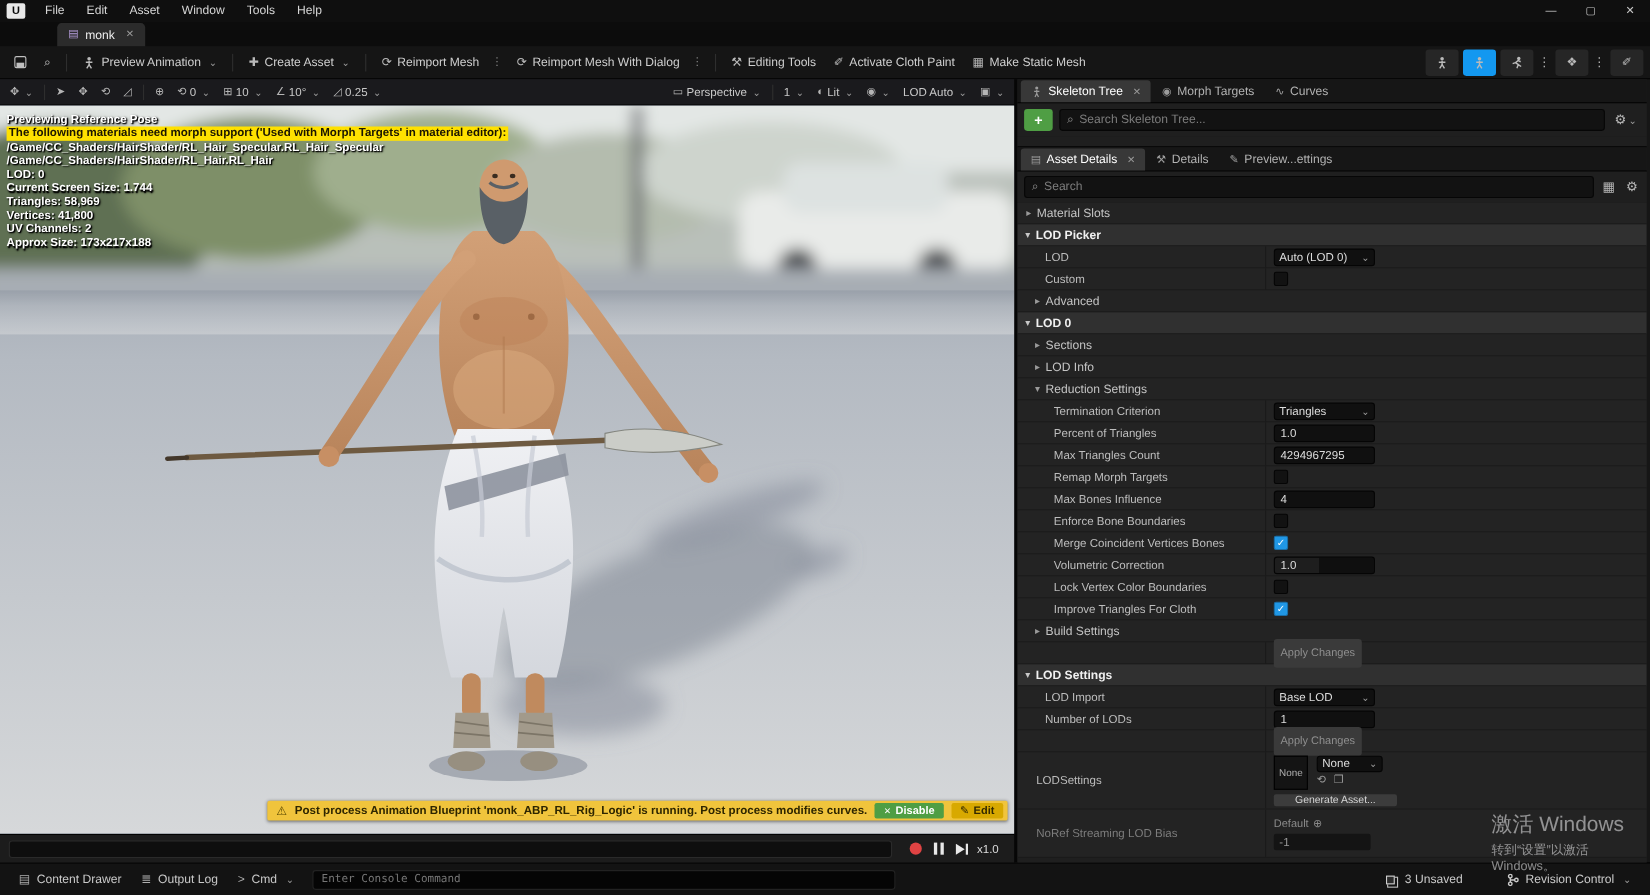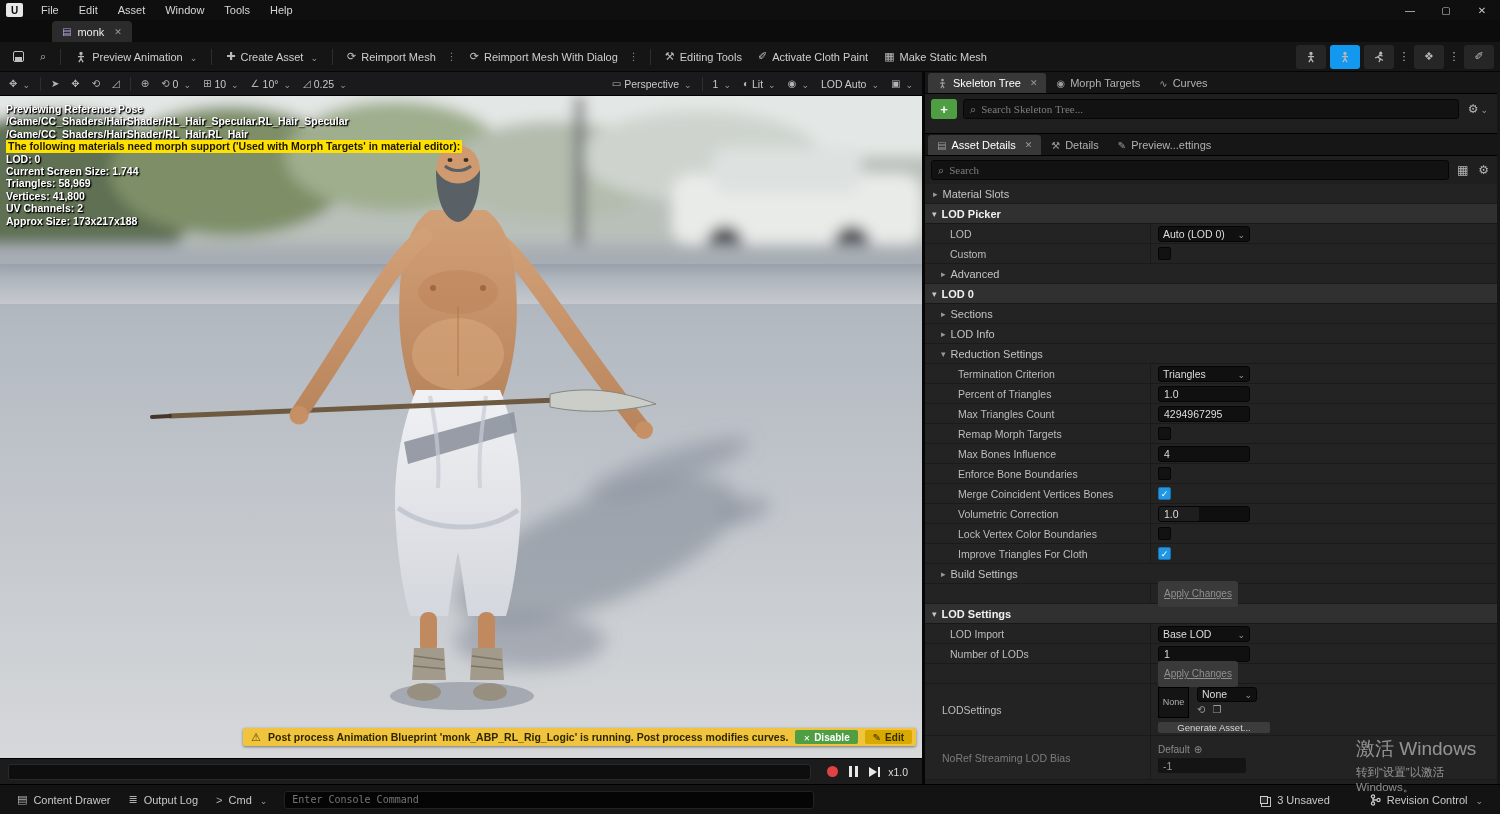--- a/index.html
+++ b/index.html
@@ -67,21 +67,21 @@
 
 .rpanel{width:575px;background:#1f1f1f;border-left:3px solid #060606;display:flex;flex-direction:column;}
 .ptab-row{height:22px;background:#161616;display:flex;align-items:flex-end;padding-left:3px;gap:1px;border-bottom:1px solid #000;}
 .ptab{height:20px;padding:0 9px;display:flex;align-items:center;gap:5px;font-size:11px;color:#b2b2b2;border-radius:3px 3px 0 0;white-space:nowrap;}
 .ptab.active{background:#383838;color:#fff;}
 .ticon{color:#9c9c9c;font-size:10px;display:flex;align-items:center;}
 .searchrow{height:30px;background:#1f1f1f;display:flex;align-items:center;gap:6px;padding:0 6px;}
 .add-btn{width:26px;height:20px;background:#4f9e44;border-radius:3px;color:#fff;font-weight:bold;font-size:13px;display:flex;align-items:center;justify-content:center;}
 .searchbox{flex:1;height:20px;background:#121212;border:1px solid #060606;border-radius:3px;display:flex;align-items:center;gap:5px;padding:0 6px;}
 .searchbox .mag{color:#8a8a8a;font-size:11px;}
-.searchbox input{flex:1;background:transparent;border:none;outline:none;color:#cfcfcf;font-size:11px;font-family:Liberation Serif, serif;}
+.searchbox input{flex:1;background:transparent;border:none;outline:none;color:#cfcfcf;font-size:11px;font-family:Liberation Sans, sans-serif;}
 .searchbox input::placeholder{color:#7d7d7d;}
 .gearbtn{display:flex;align-items:center;color:#b5b5b5;font-size:12px;padding:0 3px;}
 .srch-ico{color:#b5b5b5;font-size:12px;padding:0 2px;}
 .skel-body{height:10px;background:#1f1f1f;border-bottom:1px solid #000;}
 .searchrow.slim{height:28px;}
 
 
 .props{flex:1;overflow:hidden;background:#1f1f1f;}
 .cat-row{height:20px;background:#303030;border-bottom:1px solid #181818;display:flex;align-items:center;gap:5px;padding-left:7px;font-weight:bold;color:#f0f0f0;font-size:11px;}
 .cat-row .arrow{color:#c8c8c8;font-size:9px;}
@@ -92,21 +92,21 @@
 .lbl.dim{color:#7c7c7c;}
 .val{flex:1;display:flex;align-items:center;padding-left:7px;border-left:1px solid #1a1a1a;text-align:center;}
 .val.col{flex-direction:column;align-items:flex-start;justify-content:center;gap:2px;padding-top:3px;padding-bottom:3px;}
 .ctl{height:16px;border-radius:3px;font-size:10.5px;color:#ddd;display:flex;align-items:center;}
 .dd{width:92px;background:#101010;border:1px solid #050505;justify-content:space-between;padding:0 4px;}
 .dd.sm{width:60px;height:15px;}
 .inp{width:92px;background:#101010;border:1px solid #050505;padding:0 5px;}
 .sld{width:92px;background:linear-gradient(to right,#1e1e1e 0,#1e1e1e 45%,#0f0f0f 45%);border:1px solid #050505;padding:0 5px;}
 .cb{width:13px;height:13px;background:#121212;border:1px solid #050505;border-radius:2px;color:#fff;font-size:9px;display:flex;align-items:center;justify-content:center;}
 .cb.on{background:#2097e5;border-color:#1a6fa8;}
-.apply{width:80px;height:26px;background:#3a3a3a;border-radius:3px;color:#8f8f8f;font-size:10px;display:flex;align-items:center;justify-content:center;text-decoration:underline;}
+.apply{width:80px;height:26px;background:#3a3a3a;border-radius:3px;color:#8f8f8f;font-size:10px;display:flex;align-items:center;justify-content:center;}
 .lodset-row{height:52px;background:#232323;border-bottom:1px solid #1a1a1a;display:flex;align-items:stretch;}
 .lodset-top{display:flex;gap:8px;align-items:flex-start;}
 .thumb{width:31px;height:31px;background:#141414;border:1px solid #000;color:#b0b0b0;font-size:9px;display:flex;align-items:center;justify-content:center;}
 .lodset-col{display:flex;flex-direction:column;gap:2px;}
 .mini-ics{display:flex;gap:7px;color:#9a9a9a;font-size:10px;}
 .gen-btn{width:112px;height:14px;background:#3c3c3c;border-radius:2px;color:#d5d5d5;font-size:9.5px;display:flex;align-items:center;justify-content:center;margin-top:2px;}
 .prop-row.noref{height:44px;}
 .noref-default{font-size:10px;color:#8a8a8a;display:flex;align-items:center;gap:4px;height:14px;}
 .noref-val{width:88px;height:15px;background:#141414;border-radius:2px;color:#9a9a9a;font-size:10.5px;padding:0 5px;display:flex;align-items:center;}
 
@@ -403,25 +403,25 @@
             <path d="M170 320 L558 304" stroke="#6e5a41" stroke-width="5" stroke-linecap="round"></path>
             <path d="M170 320 L152 321" stroke="#43372a" stroke-width="4" stroke-linecap="round"></path>
             <path d="M550 298 C585 290 620 294 656 308 C620 316 585 318 550 311 Z" fill="#cbcdc8" stroke="#84867f" stroke-width="1"></path>
             <path d="M424 140 C392 164 352 240 300 316" stroke="url(#gSkin)" stroke-width="17" fill="none" stroke-linecap="round"></path>
             <circle cx="299" cy="319" r="9.5" fill="#c78f64"></circle>
           </g>
         </svg>
 
         <div class="overlay">
           <div class="ov-line">Previewing Reference Pose</div>
+          <div><span class="ov-yellow">The following materials need morph support ('Used with Morph Targets' in material editor):</span></div>
           <div>
               <div class="ov-line">/Game/CC_Shaders/HairShader/RL_Hair_Specular.RL_Hair_Specular</div>
               <div class="ov-line">/Game/CC_Shaders/HairShader/RL_Hair.RL_Hair</div>
             </div>
-          <div><span class="ov-yellow">The following materials need morph support ('Used with Morph Targets' in material editor):</span></div>
           <div>
               <div class="ov-line">LOD: 0</div>
               <div class="ov-line">Current Screen Size: 1.744</div>
               <div class="ov-line">Triangles: 58,969</div>
               <div class="ov-line">Vertices: 41,800</div>
               <div class="ov-line">UV Channels: 2</div>
               <div class="ov-line">Approx Size: 173x217x188</div>
             </div>
         </div>
 

